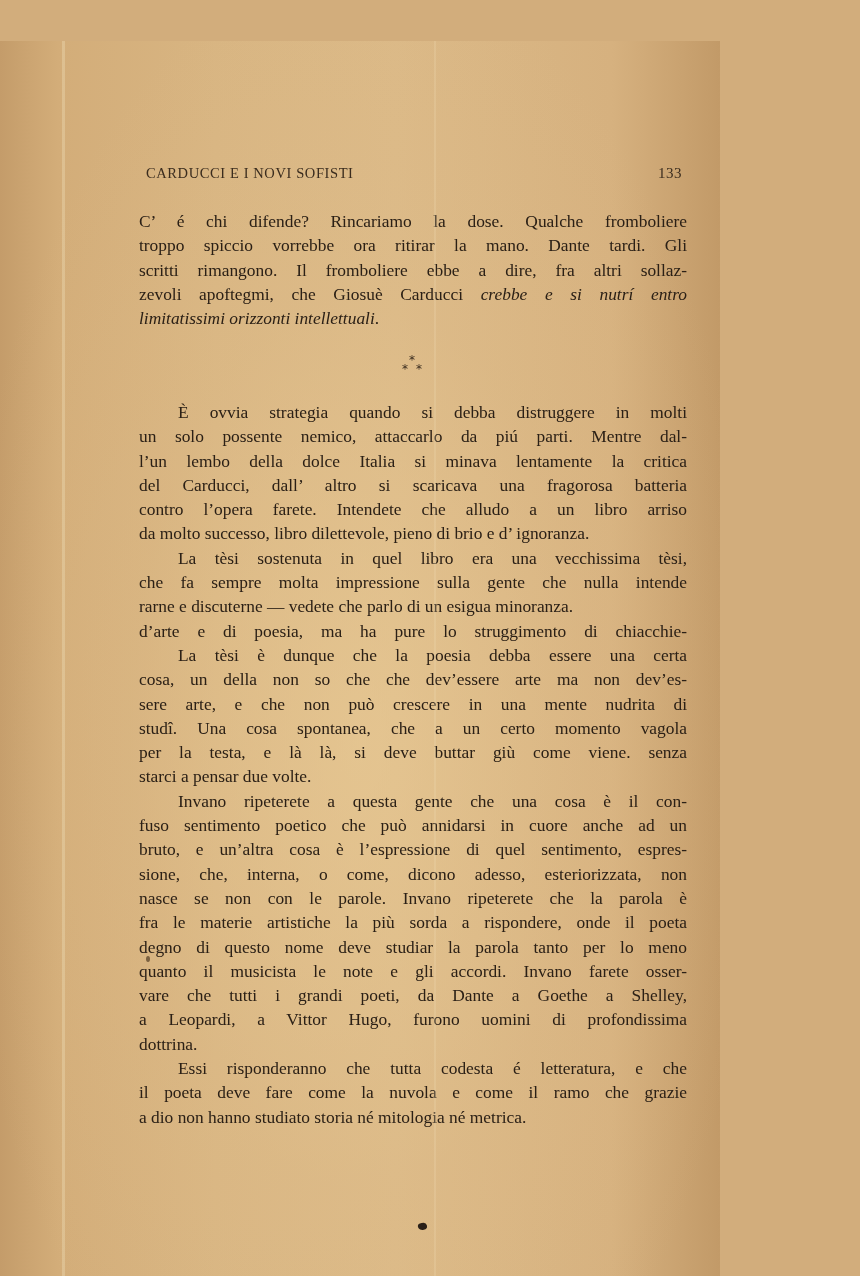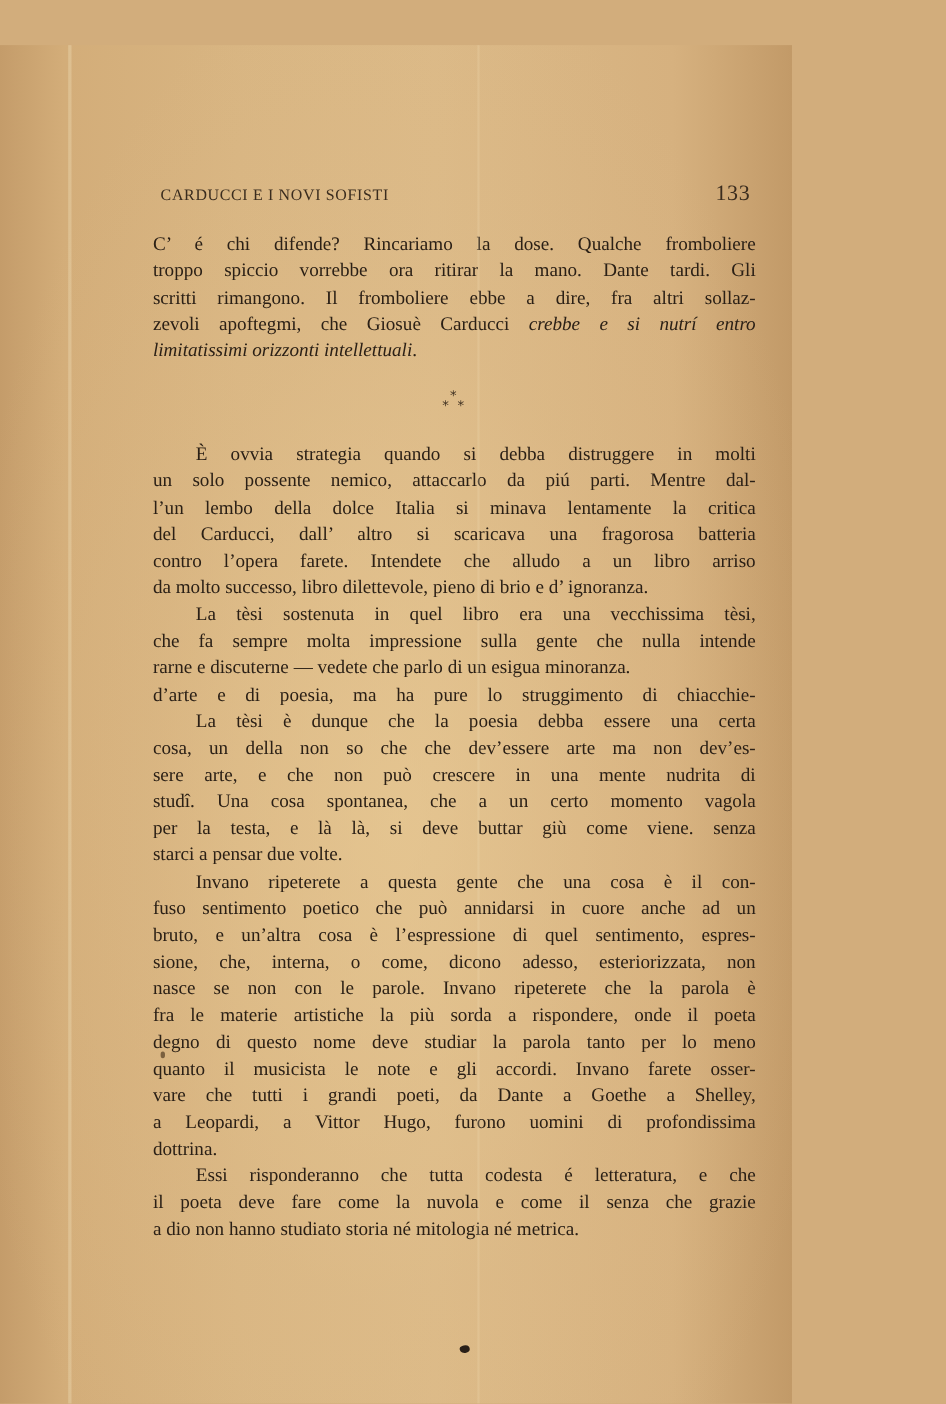--- a/index.html
+++ b/index.html
@@ -24,21 +24,21 @@
   .page::after {
     content: ""; position: absolute; left: 434px; top: 0; width: 2px; height: 100%;
     background: rgba(240,220,180,0.25);
   }
   .running-head {
     position: absolute; top: 124px; left: 146px; width: 536px;
     display: flex; justify-content: space-between; align-items: baseline;
     font-family: "Liberation Serif", serif;
     font-size: 14.5px; letter-spacing: 0.6px; color: #3a2c1e;
   }
-  .page-number { font-size: 20px; letter-spacing: 0.5px; text-align: center; }
+  .page-number { font-size: 15px; letter-spacing: 0.5px; text-align: center; }
   .text-block {
     position: absolute; top: 168px; left: 139px; width: 548px;
     font-family: "Liberation Serif", serif;
     font-size: 17.4px; line-height: 24.3px; color: #2b2016;
   }
   .line { display: block; white-space: nowrap; text-align: justify; text-align-last: justify; }
   .line.last { text-align-last: left; }
   .indent { padding-left: 39px; }
   em { font-style: italic; }
   .dinkus {
@@ -111,20 +111,20 @@
         <span class="line">nasce se non con le parole. Invano ripeterete che la parola è</span>
         <span class="line">fra le materie artistiche la più sorda a rispondere, onde il poeta</span>
         <span class="line">degno di questo nome deve studiar la parola tanto per lo meno</span>
         <span class="line">quanto il musicista le note e gli accordi. Invano farete osser-</span>
         <span class="line">vare che tutti i grandi poeti, da Dante a Goethe a Shelley,</span>
         <span class="line">a Leopardi, a Vittor Hugo, furono uomini di profondissima</span>
         <span class="line last">dottrina.</span>
       </div>
       <div>
         <span class="line indent">Essi risponderanno che tutta codesta é letteratura, e che</span>
-        <span class="line">il poeta deve fare come la nuvola e come il senza che grazie</span>
+        <span class="line">il poeta deve fare come la nuvola e come il ramo che grazie</span>
         <span class="line last">a dio non hanno studiato storia né mitologia né metrica.</span>
       </div>
     </div>
 
   <div class="speck"></div>
   <div class="blot"></div>
 </div>
 
 </body></html>

